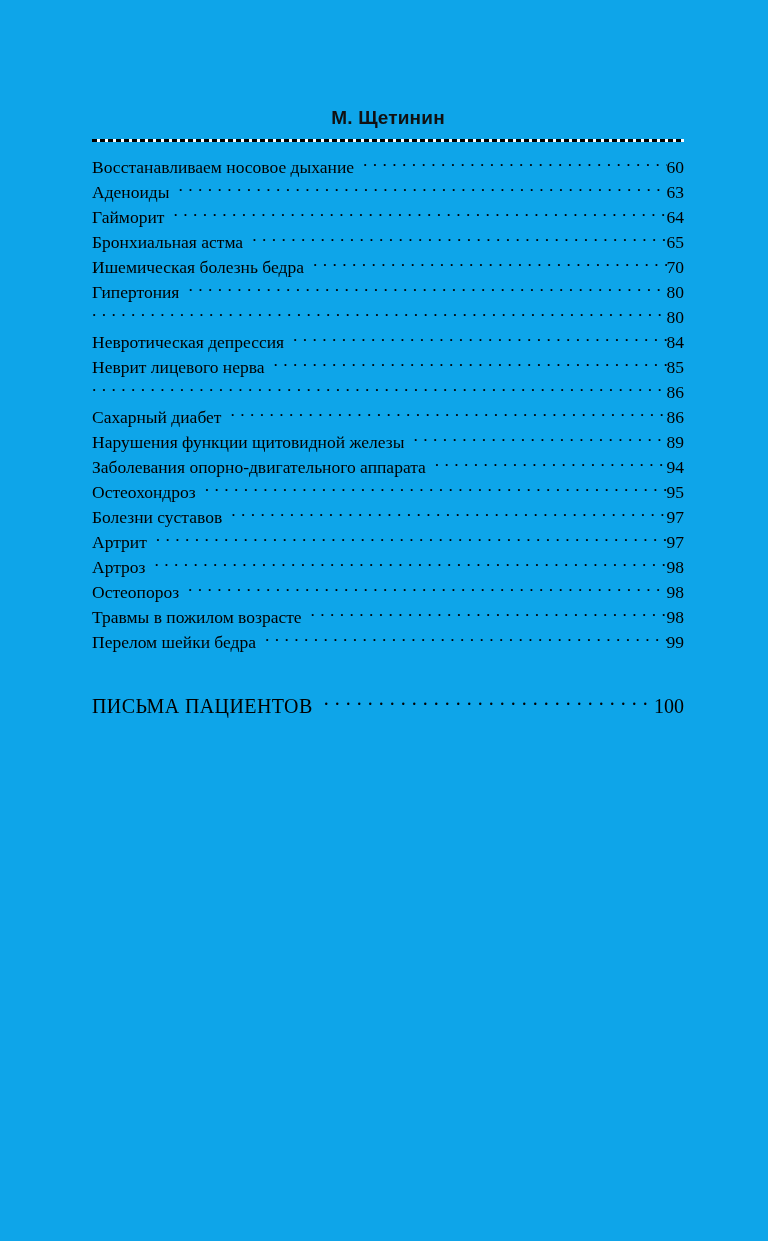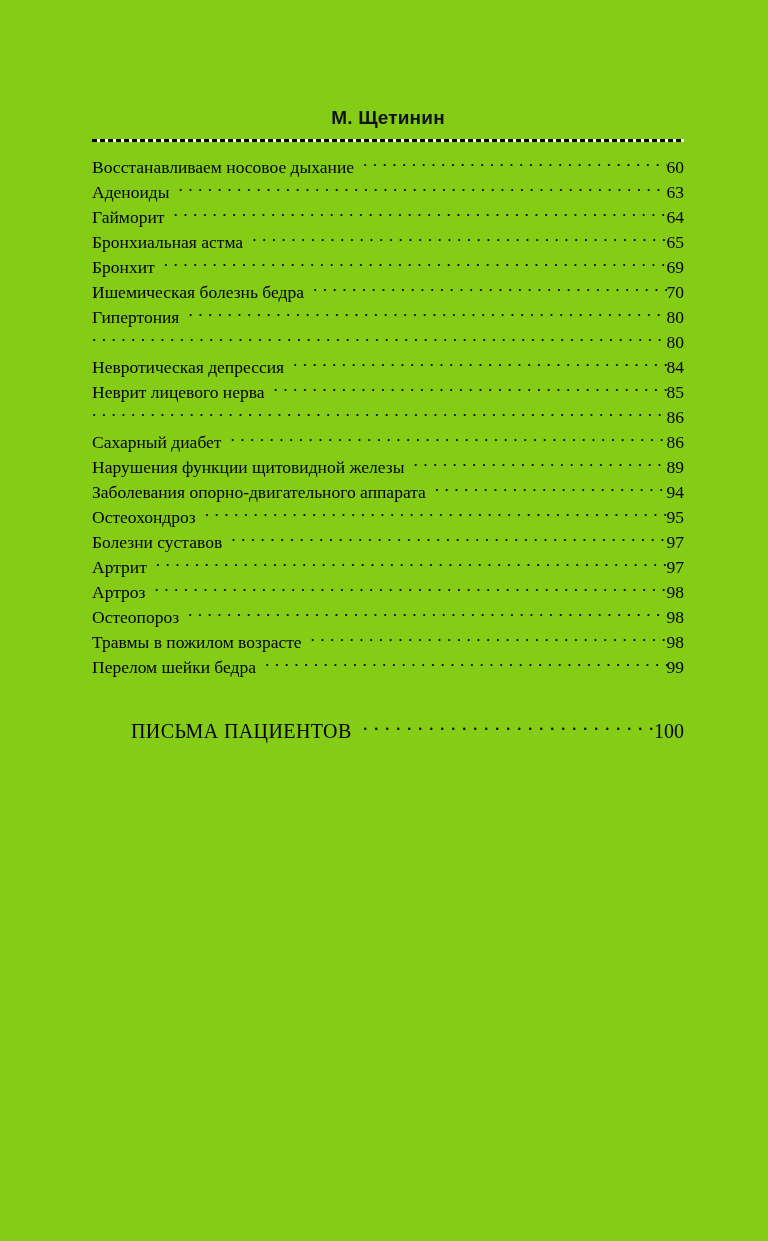--- a/index.html
+++ b/index.html
@@ -6,21 +6,21 @@
   html, body {
     margin: 0;
     padding: 0;
     background: #ffffff;
   }
 
   .page {
     position: relative;
     width: 768px;
     height: 1241px;
-    background: #84cc16;
+    background: #0ea5e9;
     overflow: hidden;
     font-family: "Liberation Serif", "DejaVu Serif", serif;
     color: #000000;
   }
 
   
   .running-head {
     position: absolute;
     top: 107px;
     left: 92px;
@@ -99,21 +99,20 @@
   
   .toc-entry.level-major {
     font-size: 20px;
     height: 30px;
     line-height: 30px;
   }
 
   .toc-entry.level-major .title {
     letter-spacing: 0.4px;
     padding-right: 11px;
-    margin-left: 39px;
   }
 
   
   .toc-gap {
     height: 36px;
   }
 </style>
 </head>
 <body>
 
@@ -137,25 +136,20 @@
         </div>
         <div class="toc-entry">
           <span class="title">Гайморит</span>
           <span class="leader"></span>
           <span class="page-no">64</span>
         </div>
         <div class="toc-entry">
           <span class="title">Бронхиальная астма</span>
           <span class="leader"></span>
           <span class="page-no">65</span>
-        </div>
-        <div class="toc-entry">
-          <span class="title">Бронхит</span>
-          <span class="leader"></span>
-          <span class="page-no">69</span>
         </div>
         <div class="toc-entry">
           <span class="title">Ишемическая болезнь бедра</span>
           <span class="leader"></span>
           <span class="page-no">70</span>
         </div>
         <div class="toc-entry">
           <span class="title">Гипертония</span>
           <span class="leader"></span>
           <span class="page-no">80</span>

